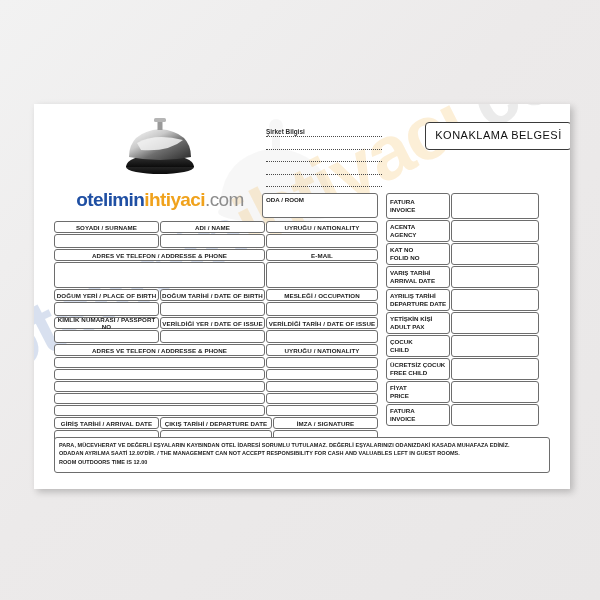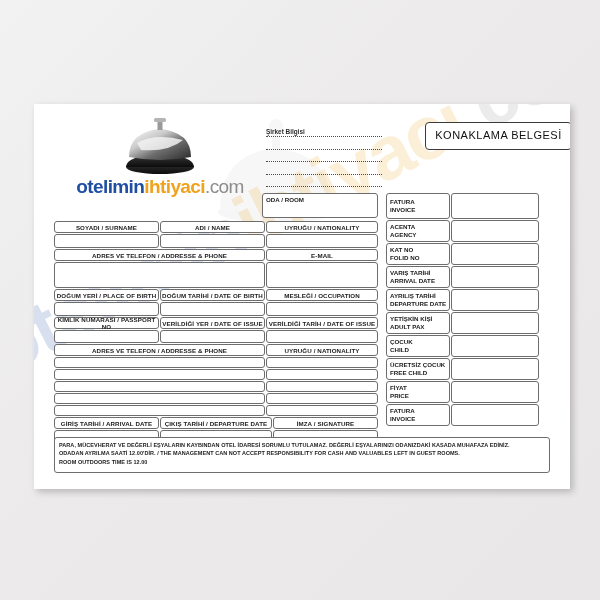--- a/index.html
+++ b/index.html
@@ -79,21 +79,21 @@
     width: 196px;
     text-align: center;
   }
   .bell-wrap {
     width: 100%;
     height: 60px;
     position: relative;
   }
   .bell-svg { display: block; margin: 0 auto; }
   .logo-text {
-    margin-top: 0;
+    margin-top: 13px;
     font-size: 19px;
     font-weight: 700;
     letter-spacing: -0.6px;
   }
   .lt-a { color: #1f4fa3; }
   .lt-b { color: #f0a21c; }
   .lt-c { color: #8d8d8d; font-weight: 400; }
 
   .company-block {
     position: absolute;

